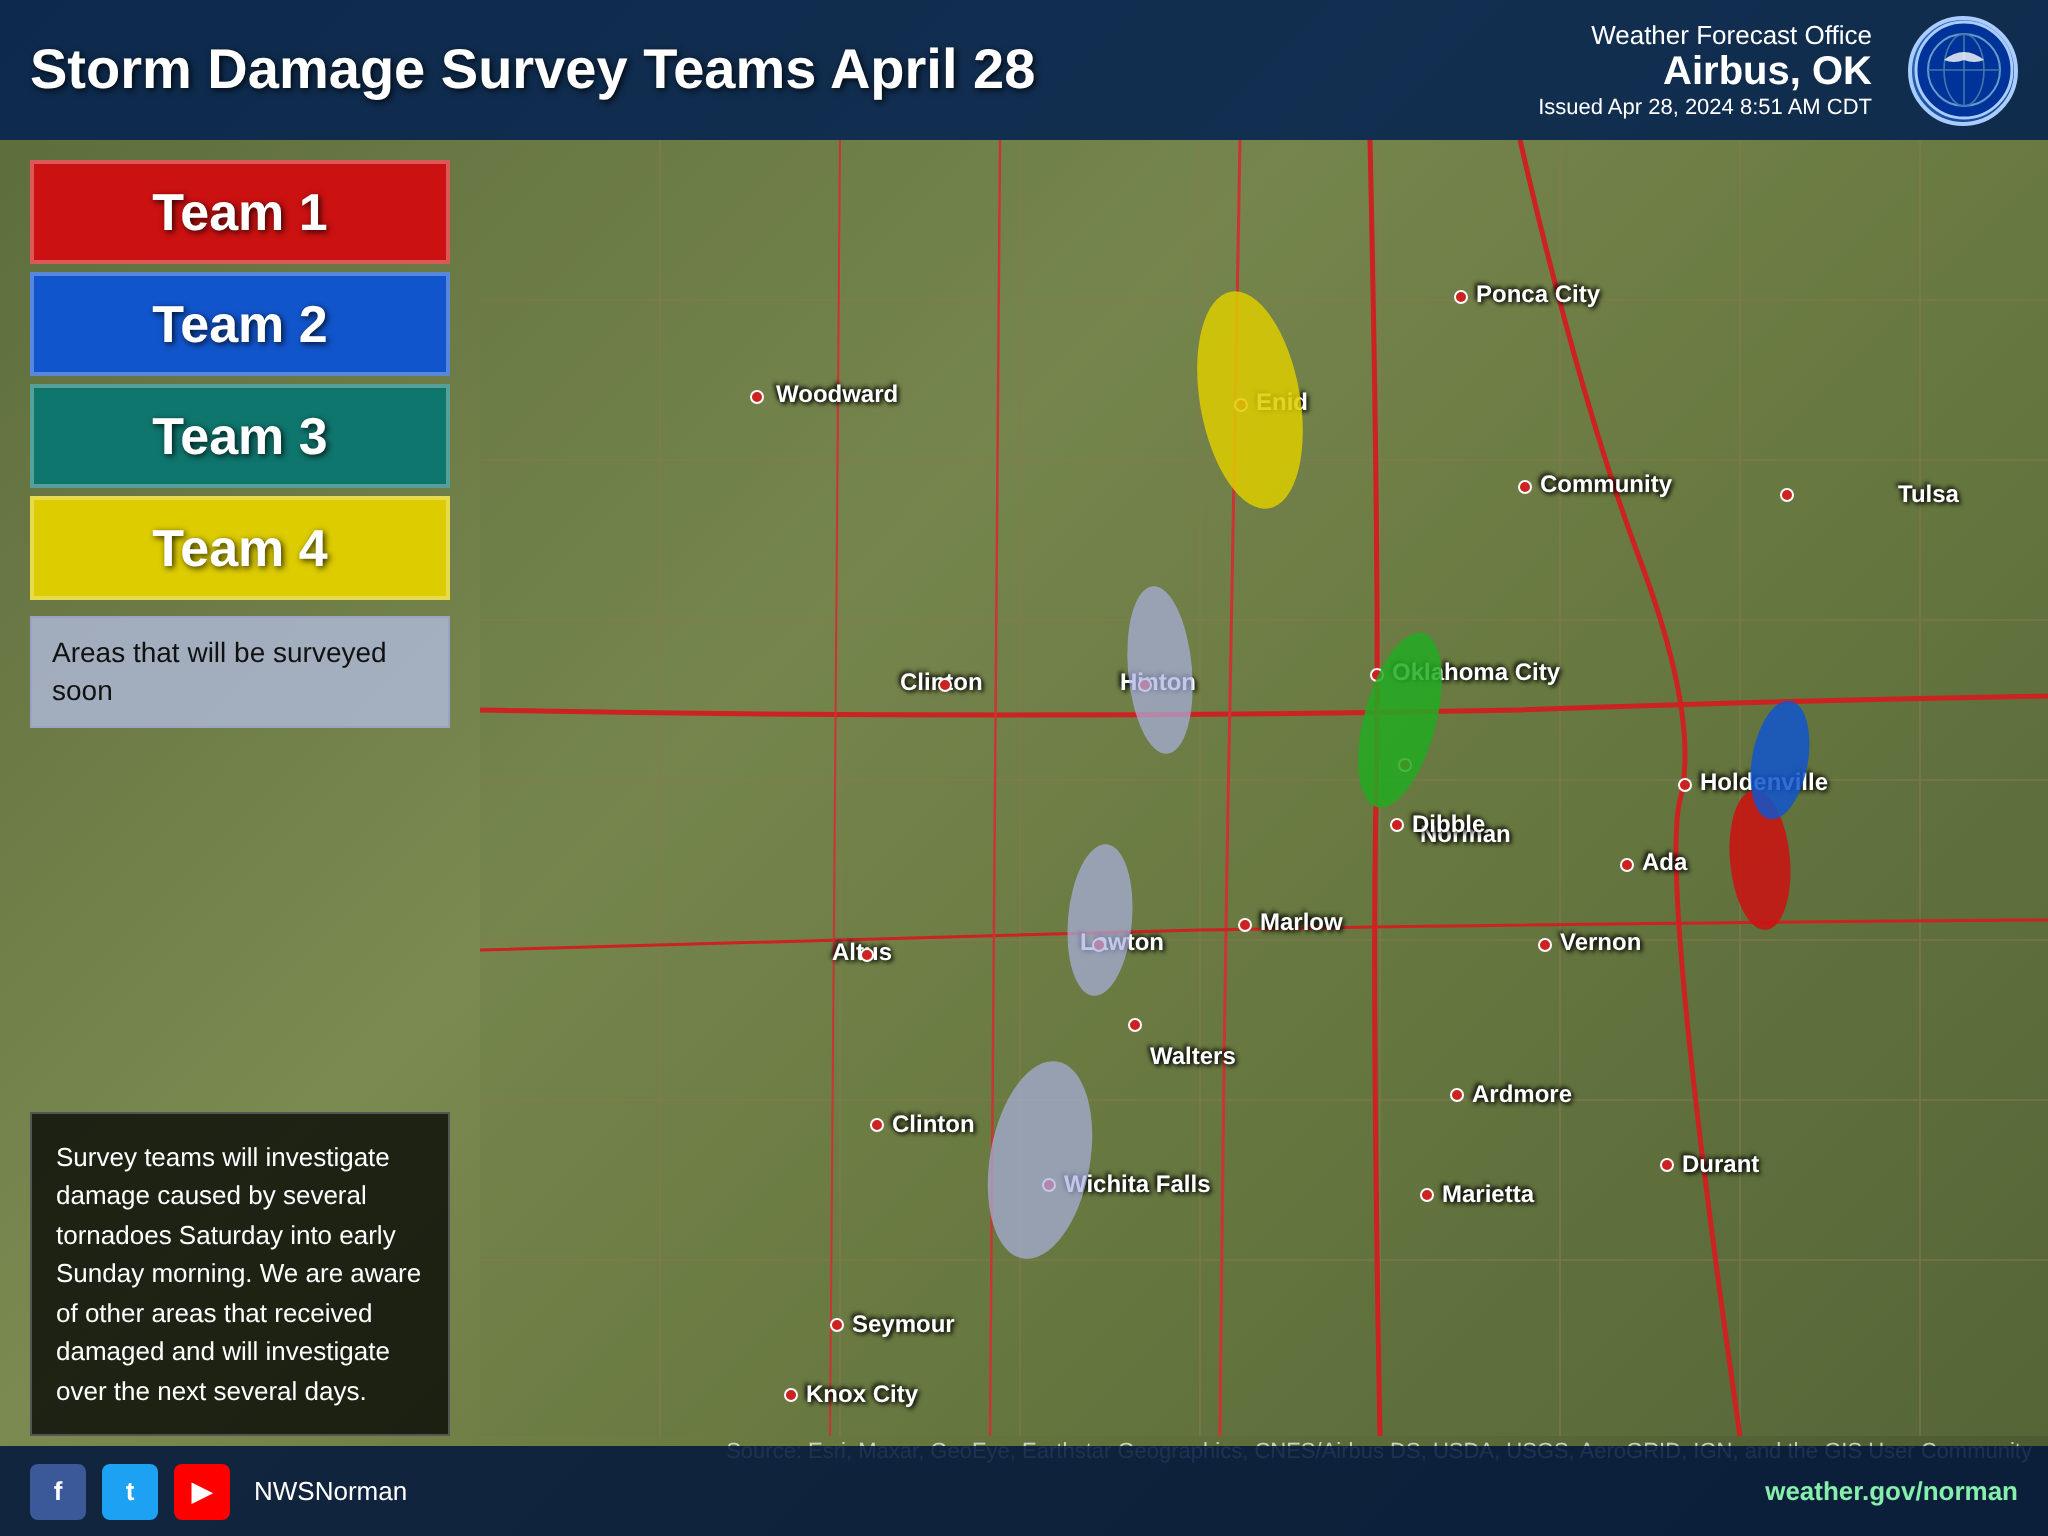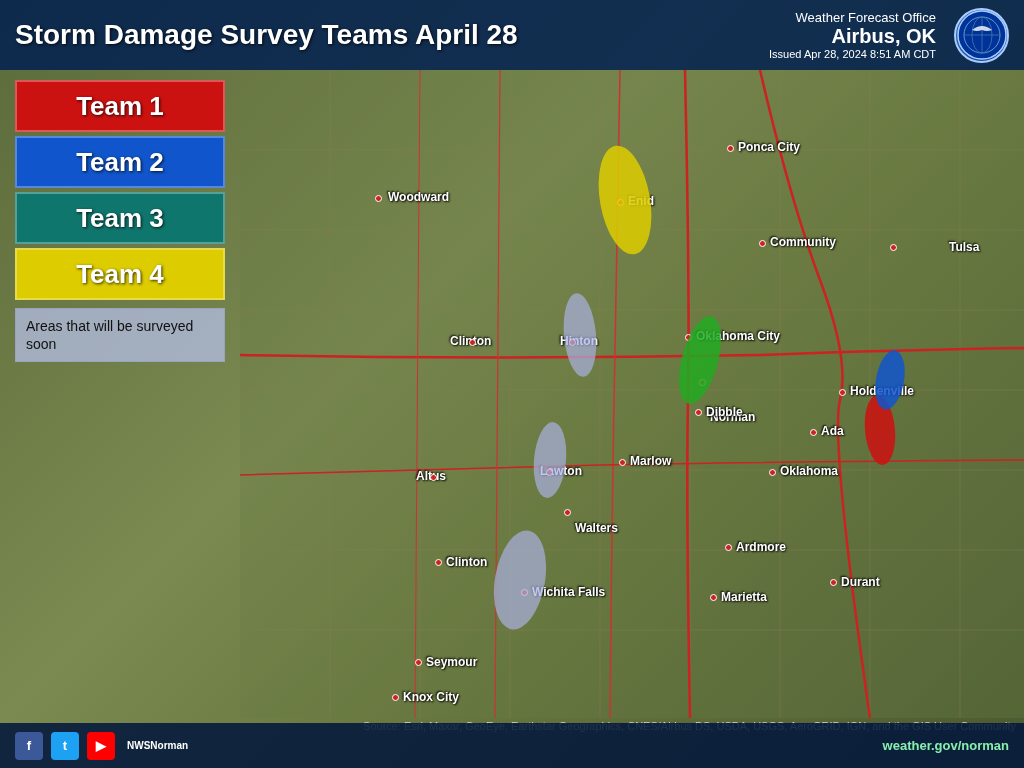--- a/index.html
+++ b/index.html
@@ -305,20 +305,23 @@
       <span class="team-box-label">Team 3</span>
     </div>
     <div class="team-box team4">
       <span class="team-box-label">Team 4</span>
     </div>
     <div class="survey-soon-box">
       <span class="survey-soon-text">Areas that will be surveyed soon</span>
     </div>
   </div>
 
+  <div class="info-box">
+    <span>Survey teams will investigate damage caused by several tornadoes  Saturday into early Sunday morning.  We are aware of other areas that received damaged and  will investigate over the next several days.</span>
+  </div>
 
   <svg style="position:absolute;top:70px;left:240px;right:0;bottom:45px;width:784px;height:648px;z-index:7;" xmlns="http://www.w3.org/2000/svg">
 
     <ellipse cx="385" cy="130" rx="25" ry="55" fill="#ddcc00" opacity="0.85" transform="rotate(-10, 385, 130)"></ellipse>
 
     <ellipse cx="460" cy="290" rx="18" ry="45" fill="#22aa22" opacity="0.85" transform="rotate(15, 460, 290)"></ellipse>
 
     <ellipse cx="640" cy="360" rx="15" ry="35" fill="#cc1111" opacity="0.85" transform="rotate(-5, 640, 360)"></ellipse>
 
     <ellipse cx="650" cy="310" rx="14" ry="30" fill="#1155cc" opacity="0.85" transform="rotate(10, 650, 310)"></ellipse>
@@ -374,21 +377,21 @@
     <div class="city-dot" style="left:549px;top:472px;"></div>
     <div class="city-label" style="left:540px;top:464px;">Lawton</div>
 
     <div class="city-dot" style="left:622px;top:462px;"></div>
     <div class="city-label" style="left:630px;top:454px;">Marlow</div>
 
     <div class="city-dot" style="left:567px;top:512px;"></div>
     <div class="city-label" style="left:575px;top:505px;margin-top:16px;">Walters</div>
 
     <div class="city-dot" style="left:772px;top:472px;"></div>
-    <div class="city-label" style="left:780px;top:464px;">Oklahoma</div>
+    <div class="city-label" style="left:780px;top:464px;">Vernon</div>
 
     <div class="city-dot" style="left:438px;top:562px;"></div>
     <div class="city-label" style="left:446px;top:555px;">Clinton</div>
 
     <div class="city-dot" style="left:524px;top:592px;"></div>
     <div class="city-label" style="left:532px;top:585px;">Wichita Falls</div>
 
     <div class="city-dot" style="left:728px;top:547px;"></div>
     <div class="city-label" style="left:736px;top:540px;">Ardmore</div>
 
@@ -405,18 +408,18 @@
     <div class="city-label" style="left:403px;top:690px;">Knox City</div>
   </div>
 
   <div class="source-text">Source: Esri, Maxar, GeoEye, Earthstar Geographics, CNES/Airbus DS, USDA, USGS, AeroGRID, IGN, and the GIS User Community</div>
 
   <div class="footer">
     <div class="social-icons">
       <div class="social-icon fb">f</div>
       <div class="social-icon tw">t</div>
       <div class="social-icon yt">▶</div>
-      <span style="color:white;font-size:10px;font-weight:bold;margin-left:4px;">NWSNorman</span>
+      <span style="color:white;font-size:13px;font-weight:normal;margin-left:4px;">NWSNorman</span>
     </div>
     <span class="website">weather.gov/norman</span>
   </div>
 
 </div>
 
 </body></html>

